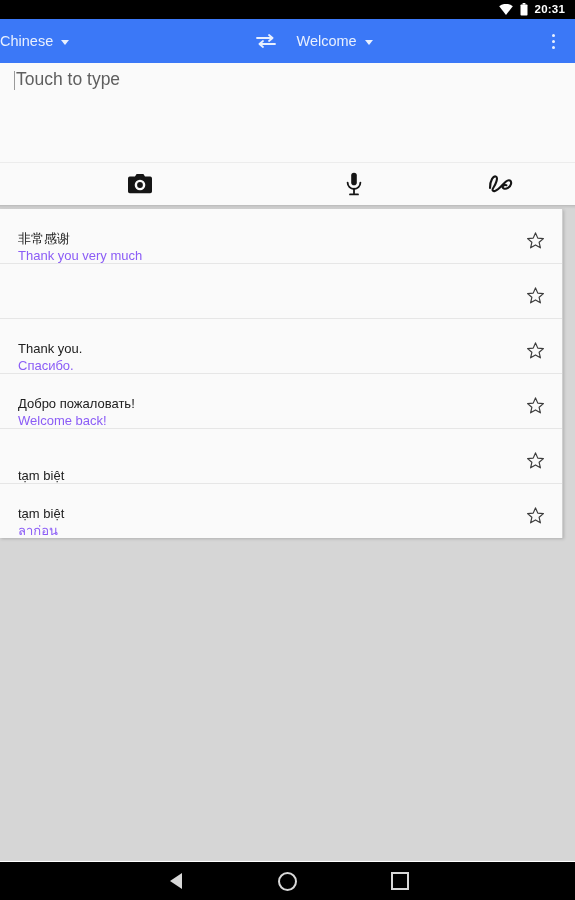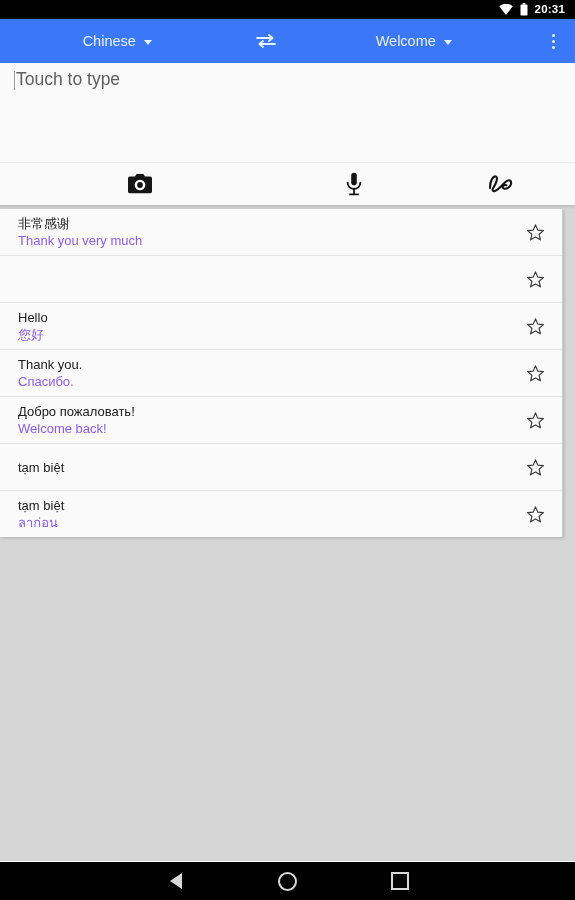--- a/index.html
+++ b/index.html
@@ -55,21 +55,20 @@
     background: #3b78f7;
     display: flex;
     align-items: center;
     flex: none;
     position: relative;
   }
   .lang-btn {
     flex: 1 1 0;
     display: flex;
     align-items: center;
-    justify-content: center;
     gap: 8px;
     height: 100%;
     cursor: pointer;
   }
   .lang-label {
     color: #e9f0fe;
     font-size: 14.5px;
     line-height: 1;
   }
   .caret {
@@ -160,24 +159,24 @@
     padding-right: 12px;
     position: relative;
   }
   .history {
     background: #fafafa;
     border-right: 1px solid #cfcfcf;
     box-shadow: 1px 1px 3px rgba(0,0,0,0.18);
   }
   .hist-row {
     display: flex;
-    align-items: center;
+    align-items: flex-end;
     height: 46px;
     border-bottom: 1px solid #e6e6e6;
-    padding: 0 0 0 18px;
+    padding: 8px 0 0 18px;
     cursor: pointer;
   }
   .hist-row:last-child { border-bottom: none; }
   .hist-texts {
     flex: 1 1 auto;
     min-width: 0;
     display: flex;
     flex-direction: column;
     justify-content: center;
     gap: 2px;
@@ -339,31 +338,20 @@
       <div class="hist-row">
         <div class="hist-texts">
         </div>
         <div class="star-btn">
           <svg width="19" height="19" viewBox="0 0 24 24">
             <path d="M12 2.4 L14.9 9 L22 9.6 L16.6 14.3 L18.2 21.3 L12 17.6 L5.8 21.3 L7.4 14.3 L2 9.6 L9.1 9 Z" fill="none" stroke="#3c3c3c" stroke-width="1.5" stroke-linejoin="round"></path>
           </svg>
         </div>
       </div>
 
-      <div class="hist-row">
-        <div class="hist-texts">
-          <div class="hist-src">Hello</div>
-          <div class="hist-dst">您好</div>
-        </div>
-        <div class="star-btn">
-          <svg width="19" height="19" viewBox="0 0 24 24">
-            <path d="M12 2.4 L14.9 9 L22 9.6 L16.6 14.3 L18.2 21.3 L12 17.6 L5.8 21.3 L7.4 14.3 L2 9.6 L9.1 9 Z" fill="none" stroke="#3c3c3c" stroke-width="1.5" stroke-linejoin="round"></path>
-          </svg>
-        </div>
-      </div>
 
       <div class="hist-row">
         <div class="hist-texts">
           <div class="hist-src">Thank you.</div>
           <div class="hist-dst">Спасибо.</div>
         </div>
         <div class="star-btn">
           <svg width="19" height="19" viewBox="0 0 24 24">
             <path d="M12 2.4 L14.9 9 L22 9.6 L16.6 14.3 L18.2 21.3 L12 17.6 L5.8 21.3 L7.4 14.3 L2 9.6 L9.1 9 Z" fill="none" stroke="#3c3c3c" stroke-width="1.5" stroke-linejoin="round"></path>
           </svg>

